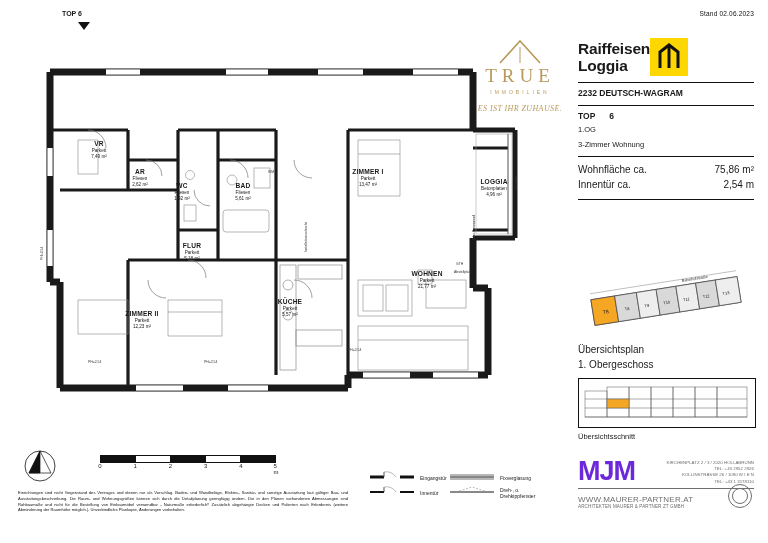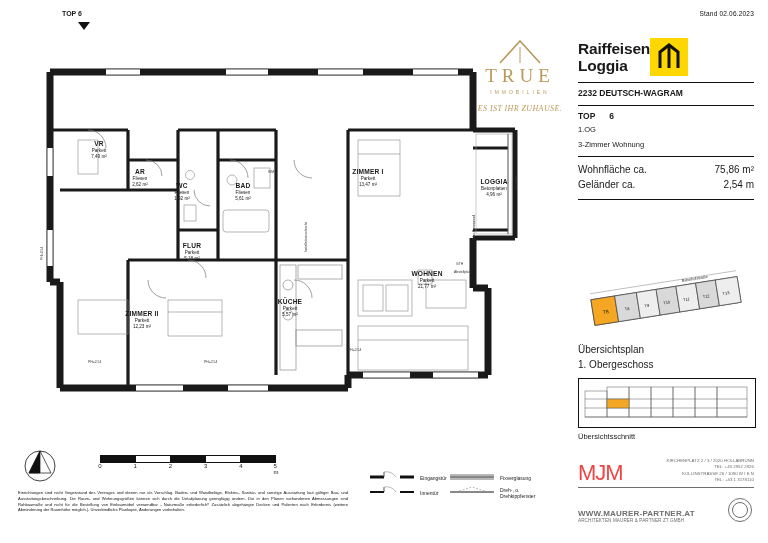--- a/index.html
+++ b/index.html
@@ -53,26 +53,26 @@
   .rb-rule4{border-top:1px solid #111;margin-top:6px;}
 
   
   .mini-plan{position:absolute;left:578px;top:270px;width:176px;height:62px;}
   .mini-caption{position:absolute;left:578px;top:342px;font-size:10px;line-height:1.5;}
   .mini-section{position:absolute;left:578px;top:378px;width:176px;height:48px;border:1px solid #111;background:#fff;}
   .mini-section-cap{position:absolute;left:578px;top:432px;font-size:7.5px;}
 
   
   .mjm{position:absolute;left:578px;top:458px;width:176px;}
-  .mjm-logo{font-size:22px;font-weight:normal;letter-spacing:-1px;color:#ef4444;line-height:1;}
+  .mjm-logo{font-size:27px;font-weight:bold;letter-spacing:-1px;color:#6d28d9;line-height:1;}
   .mjm-meta{font-size:4.4px;color:#6d6e70;line-height:1.45;}
   .mjm-rule{border-top:1px solid #6d6e70;margin:3px 0;}
   .mjm-arch{font-size:7.5px;font-weight:bold;color:#6d6e70;letter-spacing:.3px;}
   .mjm-arch2{font-size:5.5px;color:#6d6e70;letter-spacing:.2px;}
-  .mjm-url{font-size:8px;font-weight:bold;color:#6d6e70;margin-top:21px;letter-spacing:.2px;}
+  .mjm-url{font-size:8px;font-weight:normal;color:#6d6e70;margin-top:6px;letter-spacing:.2px;}
   .mjm-url2{font-size:4.6px;color:#6d6e70;letter-spacing:.1px;}
   .mjm-seal{position:absolute;right:2px;bottom:1px;width:22px;height:22px;border-radius:50%;border:1px solid #6d6e70;}
   .mjm-seal:before{content:"";position:absolute;left:3px;top:3px;right:3px;bottom:3px;border-radius:50%;border:1px solid #6d6e70;}
 
   
   .plan{position:absolute;left:18px;top:30px;width:528px;height:400px;}
   .walls{position:absolute;inset:0;}
   .room-label{position:absolute;text-align:center;line-height:1.25;}
   .room-label .nm{font-size:6.6px;font-weight:bold;letter-spacing:.2px;}
   .room-label .fl{font-size:4.6px;}
@@ -149,21 +149,21 @@
     </div>
     <div class="rb-floor">1.OG</div>
     <div class="rb-floor">3-Zimmer Wohnung</div>
     <div class="rb-rule3"></div>
     <div class="rb-areas">
       <div class="rb-arow">
         <span>Wohnfläche ca.</span>
         <span>75,86 m²</span>
       </div>
       <div class="rb-arow">
-        <span>Geländer ca.</span>
+        <span>Innentür ca.</span>
         <span>2,54 m</span>
       </div>
     </div>
     <div class="rb-rule4"></div>
   </div>
 
   <div class="mini-plan">
     <svg width="176" height="62" viewBox="0 0 176 62">
       <g transform="rotate(-9 88 31)">
         <rect x="14" y="18" width="148" height="26" fill="#ffffff" stroke="#444" stroke-width="0.7"></rect>

